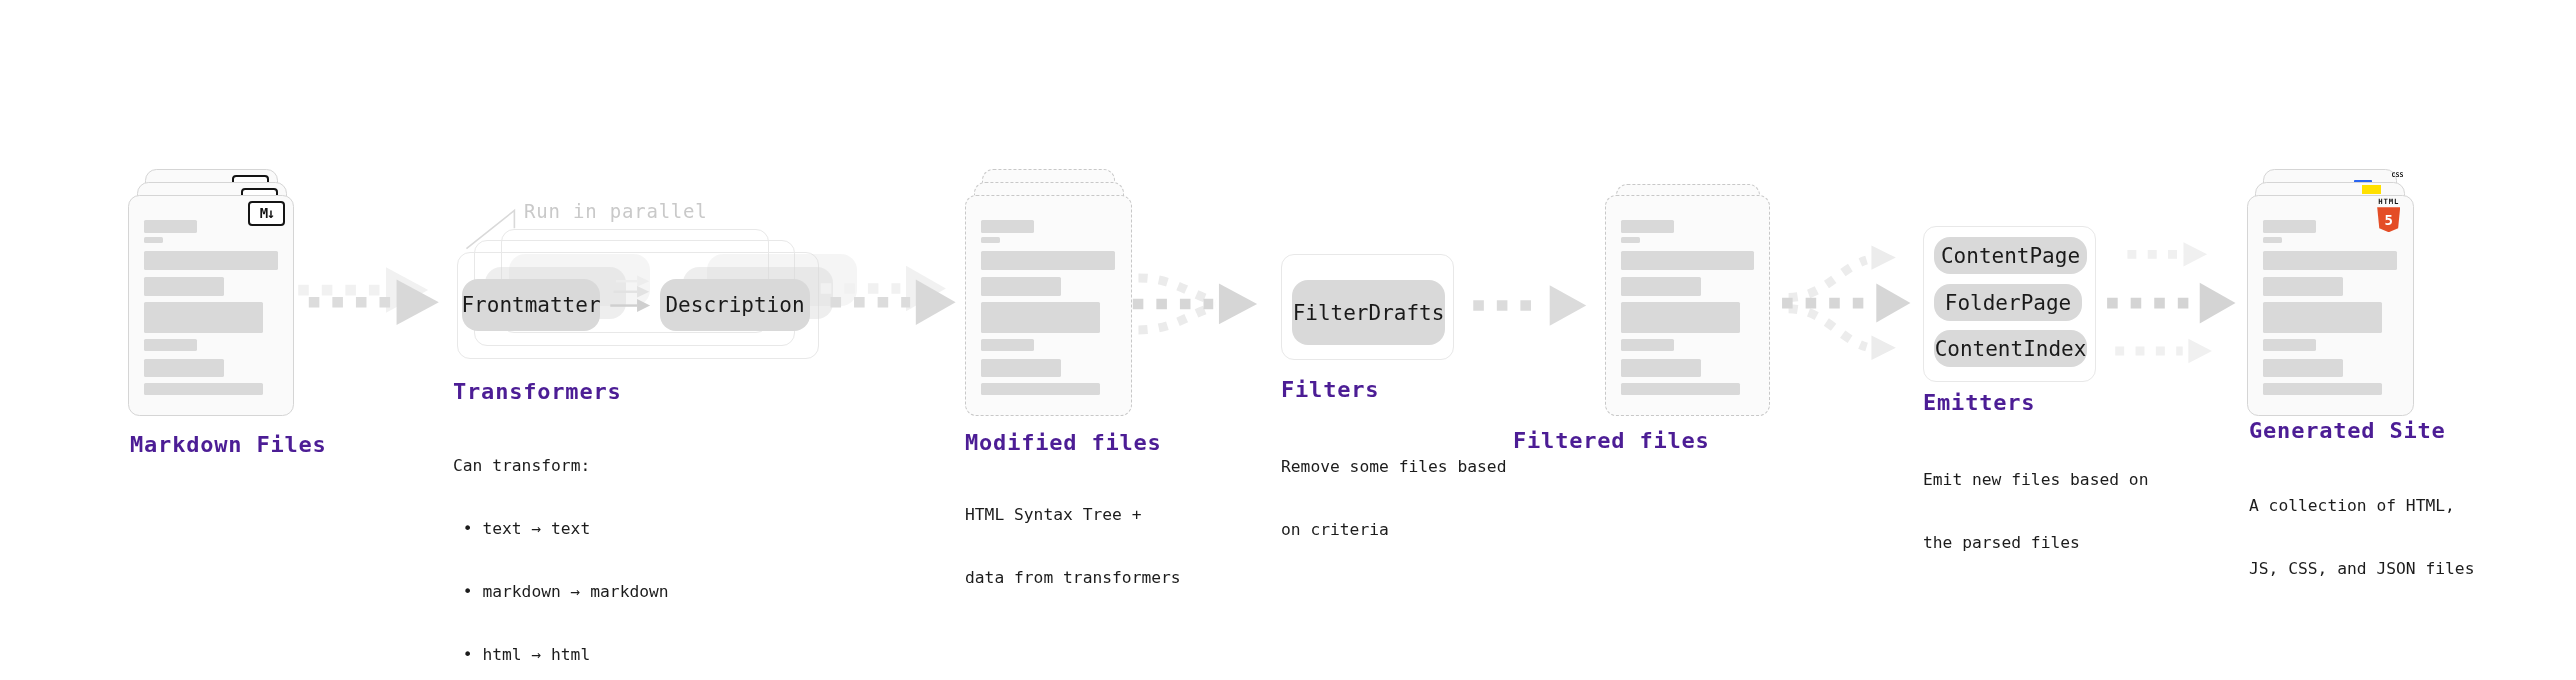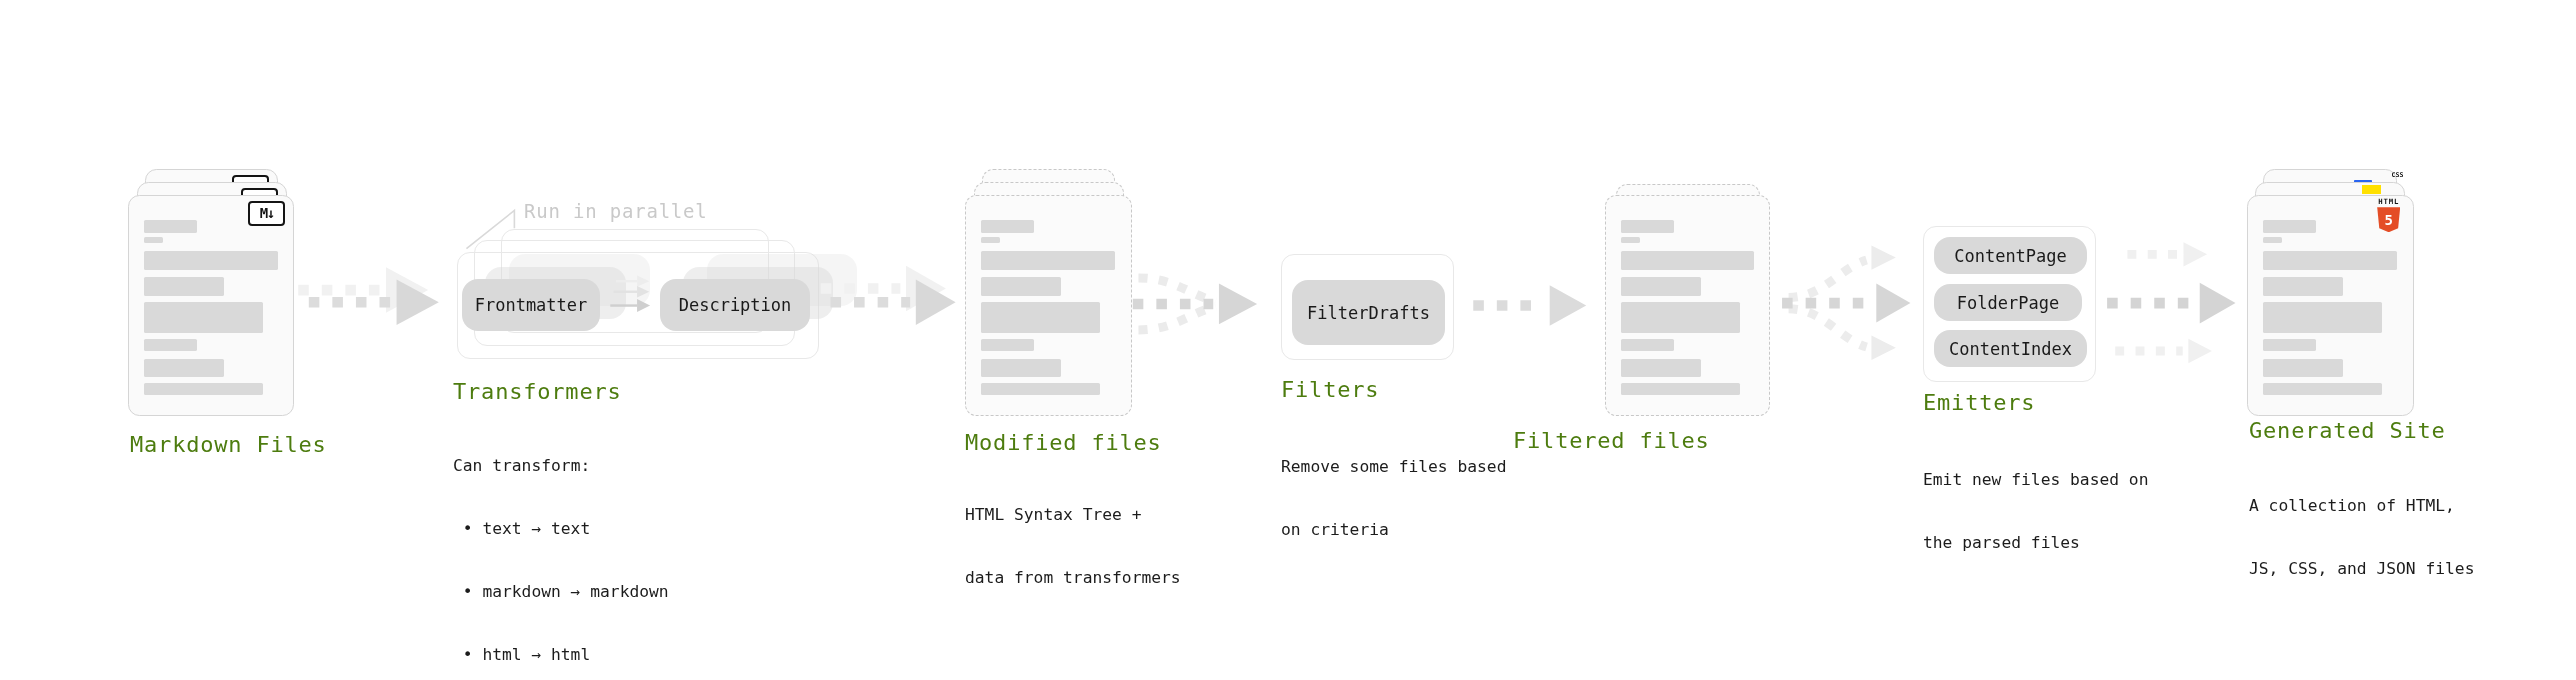--- a/index.html
+++ b/index.html
@@ -28,26 +28,26 @@
                   color:#ffffff; font-weight:bold; font-size:14px; }
   .js-badge { position:absolute; top:1.6px; right:23px; width:18.7px; height:9px; background:#ffe000; }
   .css-badge { position:absolute; top:1.6px; right:24.4px; width:18px; text-align:center; }
   .css-badge-word { font-size:6.5px; font-weight:bold; color:#141414; line-height:7.3px; letter-spacing:0px;margin-left:38px; }
   .css-badge-bar { height:3.3px; width:18px; background:#2864f0; border-radius:0.8px; margin-top:0.8px; }
 
   
   .outline { position:absolute; box-sizing:border-box; border:1.6px solid #e8e8e8; border-radius:13px; }
   .gbox { position:absolute; box-sizing:border-box; background:#d9d9d9; border-radius:16px;
           display:flex; align-items:center; justify-content:center;
-          font-size:17px; color:#1a1a1a; white-space:pre; }
+          font-size:21px; color:#1a1a1a; white-space:pre; }
   .gbox--g1 { background:#d9d9d9; opacity:0.45; color:transparent; }
   .gbox--g2 { background:#d9d9d9; opacity:0.25; color:transparent; }
 
   
-  .stage-title { position:absolute; font-size:22px; letter-spacing:0.8px; color:#4d7c0f; white-space:pre; }
+  .stage-title { position:absolute; font-size:22px; letter-spacing:0.8px; color:#4c1d95; white-space:pre;font-weight:bold; }
   .note { position:absolute; font-size:16.3px; line-height:21px; color:#1c1c1c; white-space:pre; }
   .note-item { padding-left:9.8px; }
   .annotation { position:absolute; font-size:19px; color:#c9c9c9; white-space:pre; letter-spacing:0.8px; }
 
   .arrows { position:absolute; left:0; top:0; pointer-events:none; }
 </style>
 </head>
 <body>
 
 <div class="canvas">

